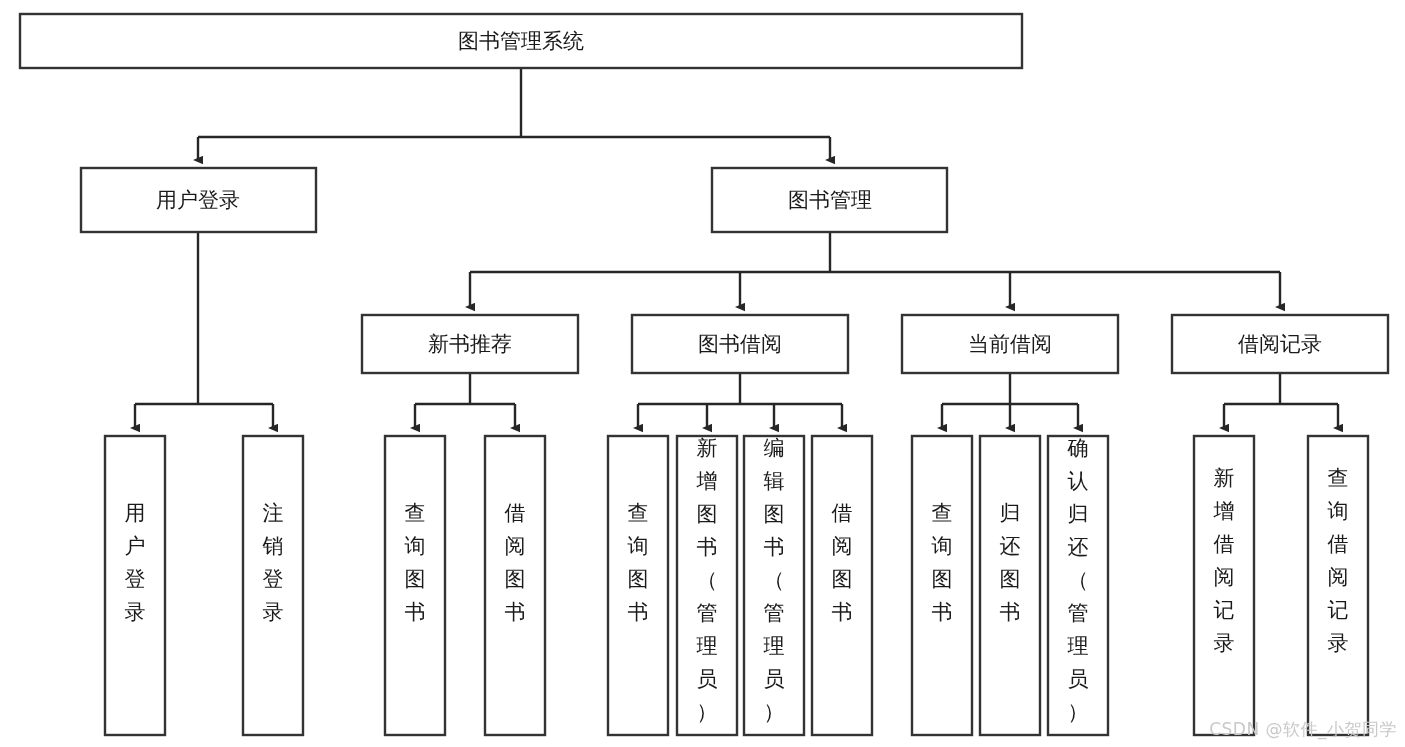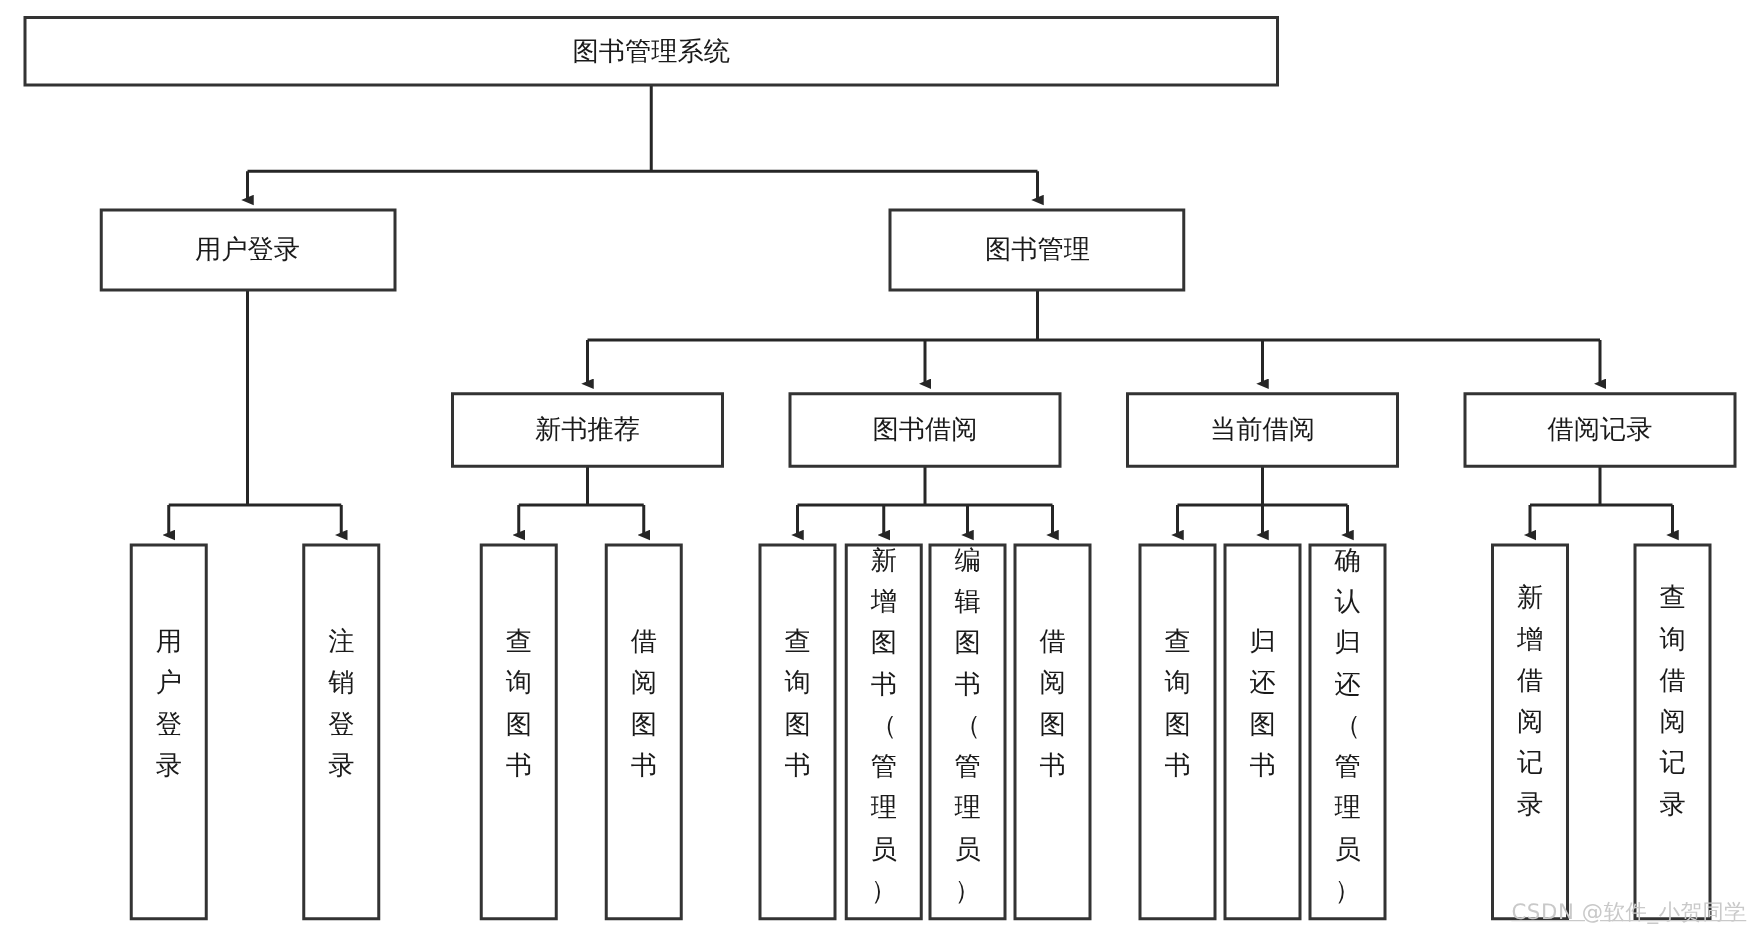--- a/index.html
+++ b/index.html
@@ -28,21 +28,20 @@
   .connector{stroke:#262626;stroke-width:2.4;fill:none;}
   .watermark{
     position:absolute;
     right:8px;bottom:6px;
     color:#c9c9c9;
     font-size:17px;
     font-family:"DejaVu Sans","Liberation Sans",sans-serif;
     letter-spacing:0.5px;
     white-space:nowrap;
     pointer-events:none;
-    text-decoration:underline;
   }
 </style>
 </head>
 <body>
 
 <svg id="diagram" viewBox="0 0 1405 747" xmlns="http://www.w3.org/2000/svg">
 
   <defs>
     <marker id="arrowhead" markerWidth="10" markerHeight="10" refX="4.2" refY="5" orient="auto" markerUnits="userSpaceOnUse">
       <path d="M0,0 L8.4,0 L4.2,10 Z" fill="#262626"></path>

